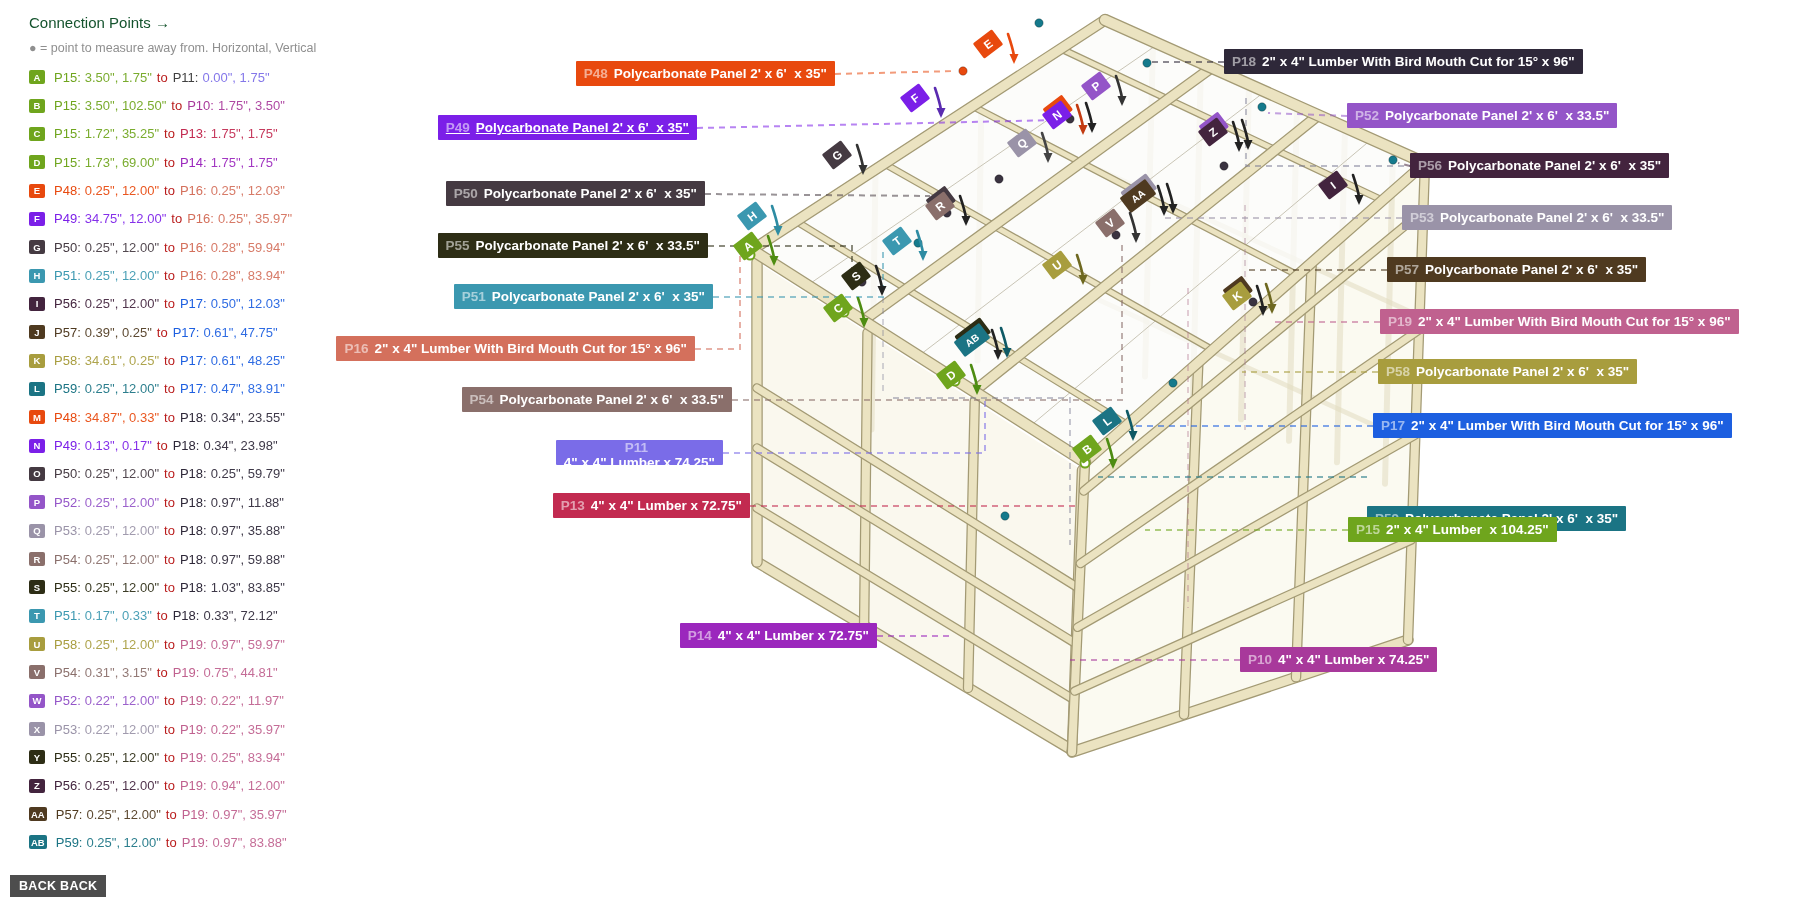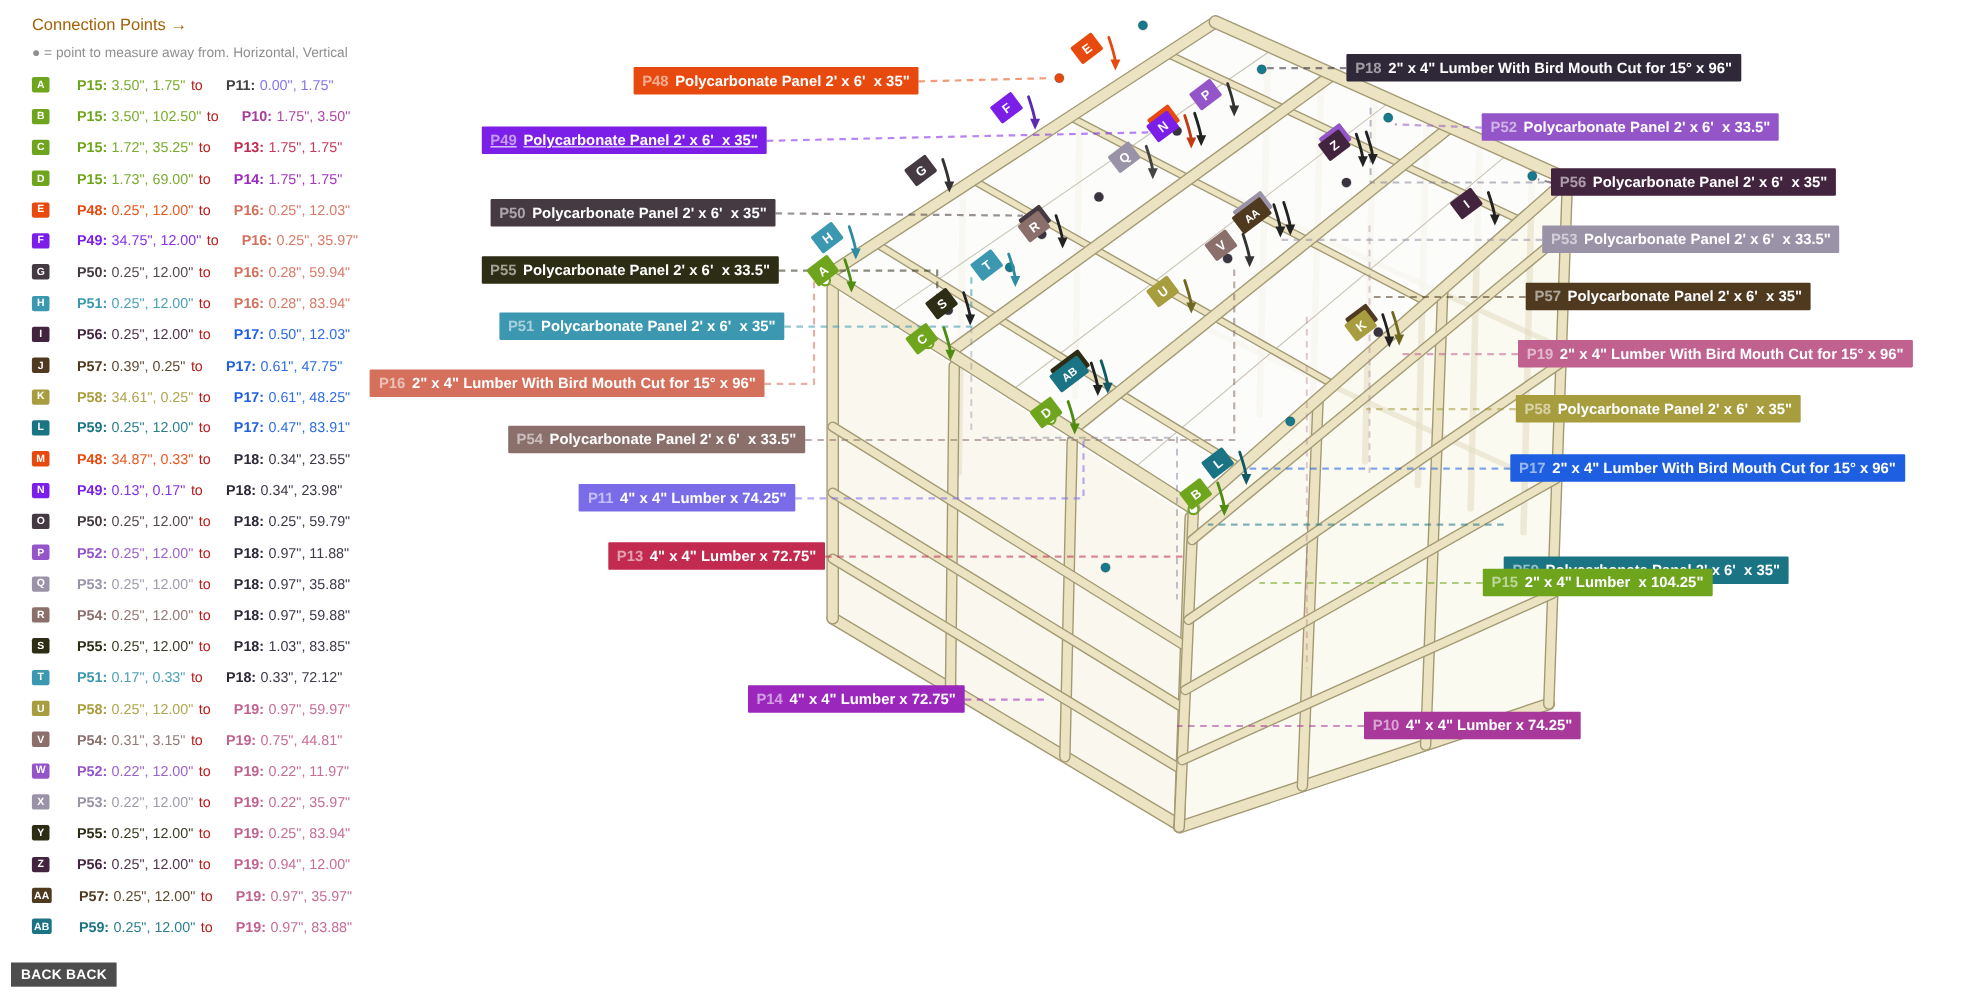--- a/index.html
+++ b/index.html
@@ -1,25 +1,25 @@
 <!DOCTYPE html>
 <html><head>
 <meta charset="utf-8">
 <style>
   html,body{margin:0;padding:0;background:#fff;}
   .canvas{position:relative;width:1802px;height:907px;background:#ffffff;overflow:hidden;
           font-family:"Liberation Sans","DejaVu Sans",sans-serif;}
   #scene{position:absolute;left:0;top:0;}
-  .hdr-title{position:absolute;left:29px;top:14px;font-size:15px;color:#a16207;}
+  .hdr-title{position:absolute;left:29px;top:14px;font-size:15px;color:#14532d;}
   .hdr-legend{position:absolute;left:29px;top:41px;font-size:12.5px;color:#8f8f8f;}
   .cp-list{position:absolute;left:29px;top:63px;}
   .cp-row{height:28.35px;display:flex;align-items:center;font-size:13px;white-space:nowrap;}
   .cp-badge{display:inline-flex;align-items:center;justify-content:center;min-width:12px;height:14px;
             padding:0 2px;border-radius:2px;color:#fff;font-size:9.5px;font-weight:700;margin-right:9px;}
-  .cp-part{font-weight:700;margin-left:16px;}
+  .cp-part{font-weight:400;}
   .cp-to{color:#b91c1c;margin:0 5px;}
   .cp-vals{opacity:.92;margin-left:4px;}
   .callout{position:absolute;display:flex;align-items:center;height:25px;padding:0 8px;color:#fff;
            font-size:13.5px;font-weight:700;white-space:nowrap;z-index:5;border-radius:1px;}
   .callout .pfx{color:rgba(255,255,255,.55);margin-right:6px;}
   .backleft{position:absolute;left:10px;top:875px;background:#4d4d4d;color:#fff;font-size:12.5px;
             font-weight:700;padding:4px 9px;letter-spacing:.3px;cursor:pointer;}
 </style>
 </head>
 <body>
@@ -541,21 +541,21 @@
         <span>Polycarbonate Panel 2' x 6'&nbsp; x 35"</span>
       </div>
       <div class="callout" style="background: rgb(212, 112, 92); top: 336px; right: 1107px; text-align: center;">
         <span class="pfx">P16</span>
         <span>2" x 4" Lumber With Bird Mouth Cut for 15° x 96"</span>
       </div>
       <div class="callout" style="background: rgb(138, 111, 107); top: 387px; right: 1070px;">
         <span class="pfx">P54</span>
         <span>Polycarbonate Panel 2' x 6'&nbsp; x 33.5"</span>
       </div>
-      <div class="callout" style="background: rgb(122, 108, 232); top: 440px; right: 1079px;">
+      <div class="callout" style="background: rgb(122, 108, 232); top: 440px; right: 1079px; flex-direction: column;">
         <span class="pfx">P11</span>
         <span>4" x 4" Lumber x 74.25"</span>
       </div>
       <div class="callout" style="background: rgb(194, 42, 80); top: 493px; right: 1052px; text-align: right;">
         <span class="pfx">P13</span>
         <span>4" x 4" Lumber x 72.75"</span>
       </div>
       <div class="callout" style="background: rgb(155, 39, 189); top: 623px; right: 925px;">
         <span class="pfx">P14</span>
         <span>4" x 4" Lumber x 72.75"</span>

